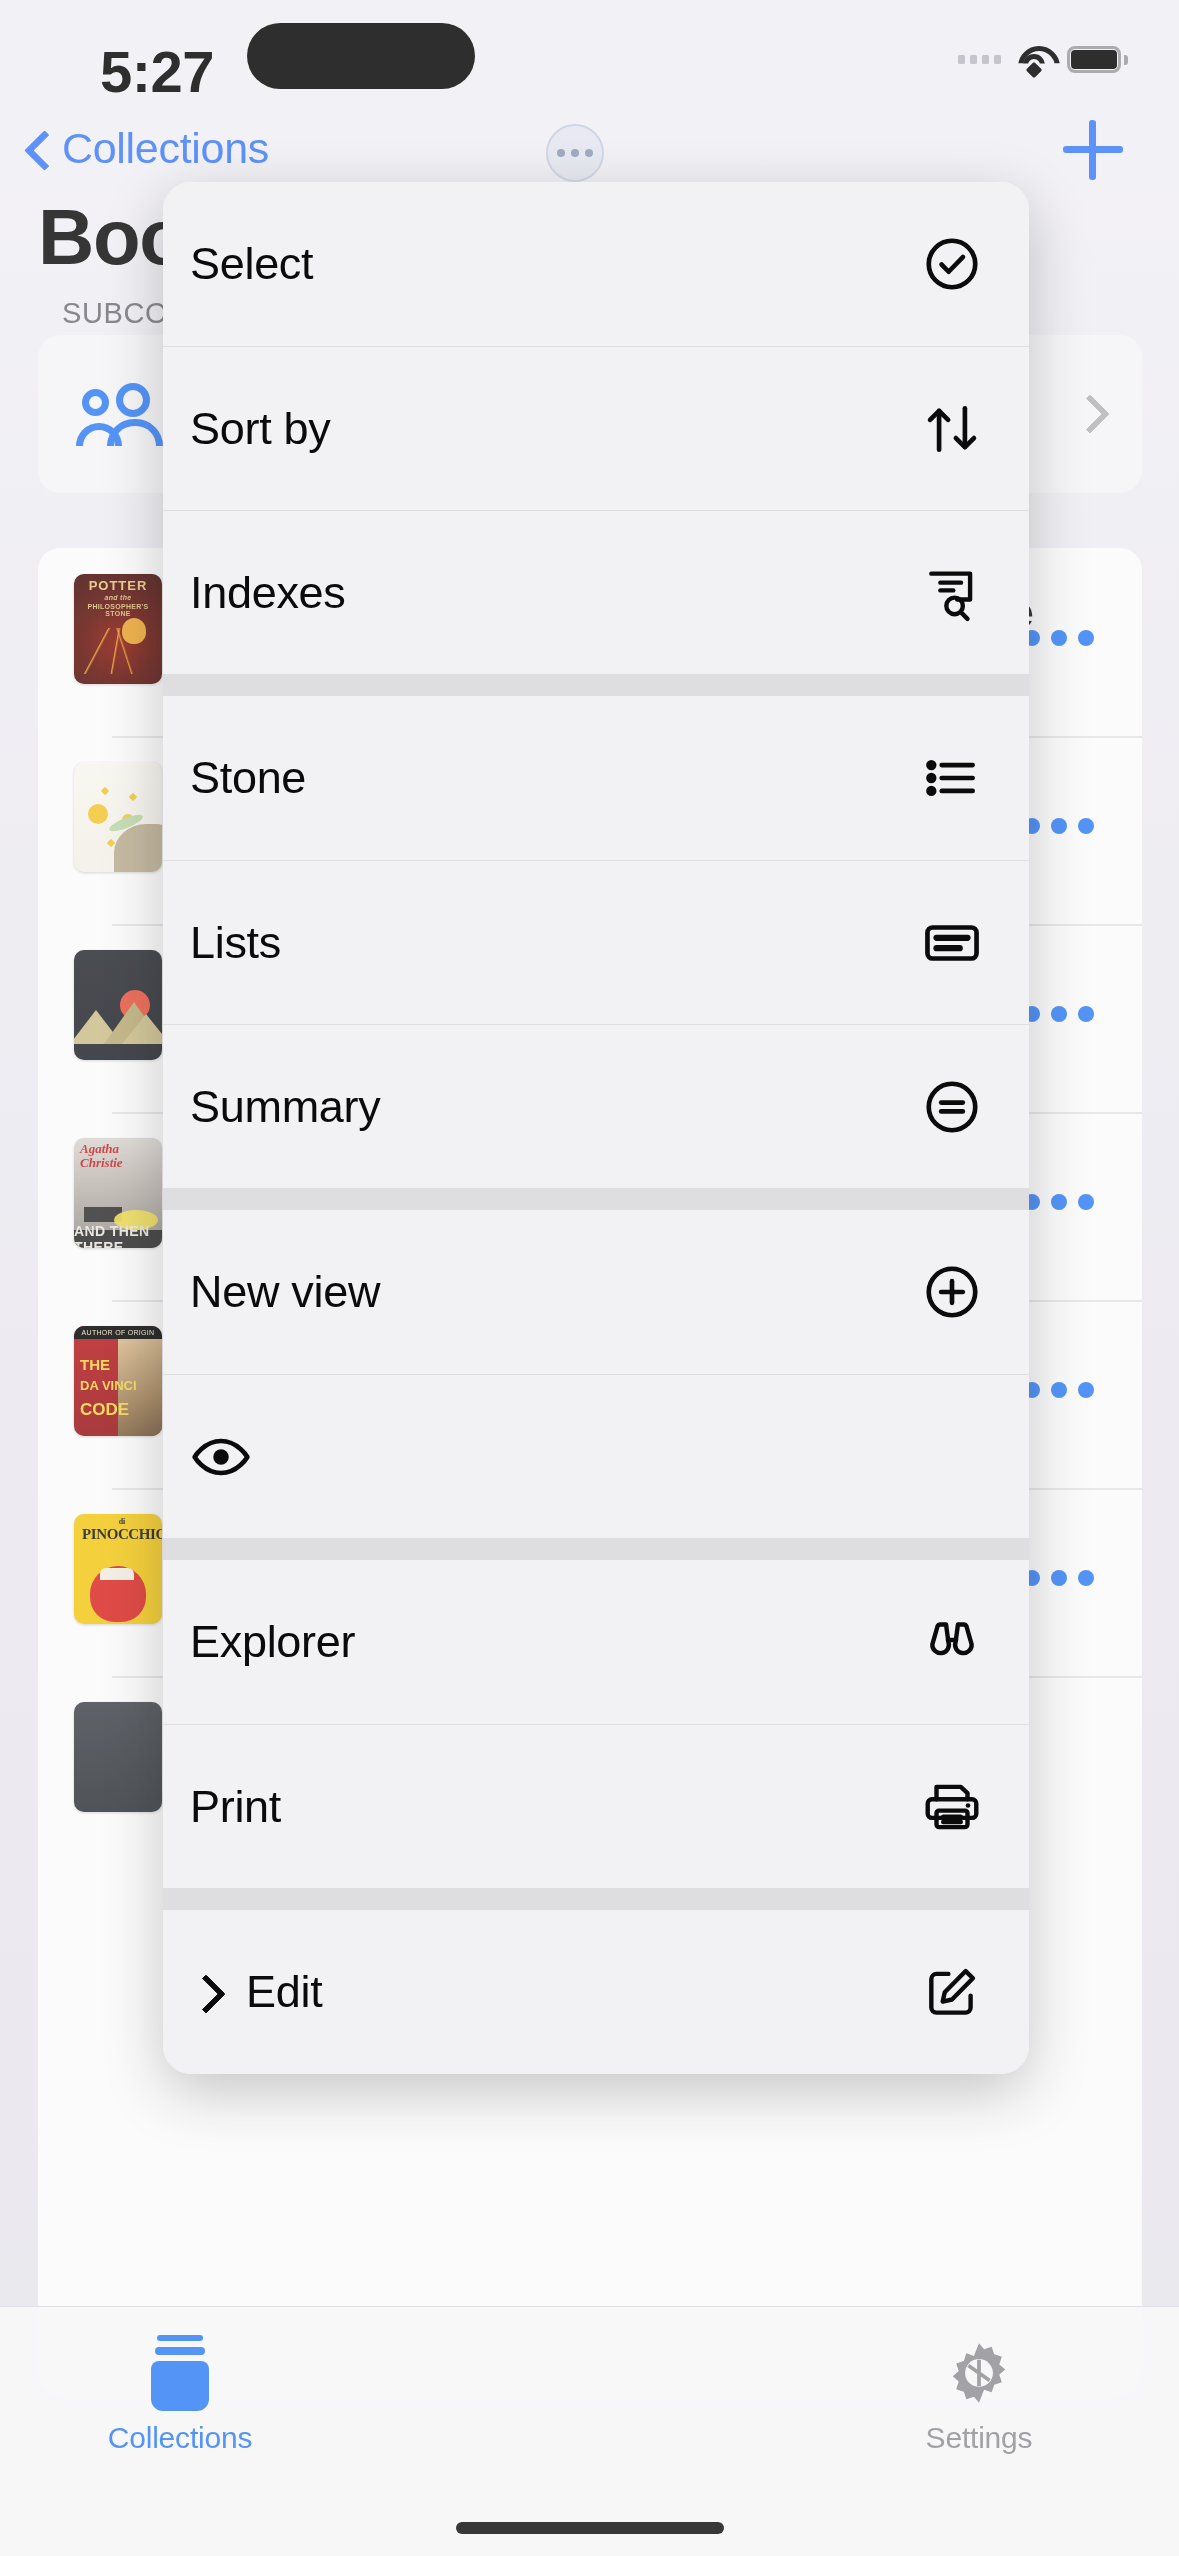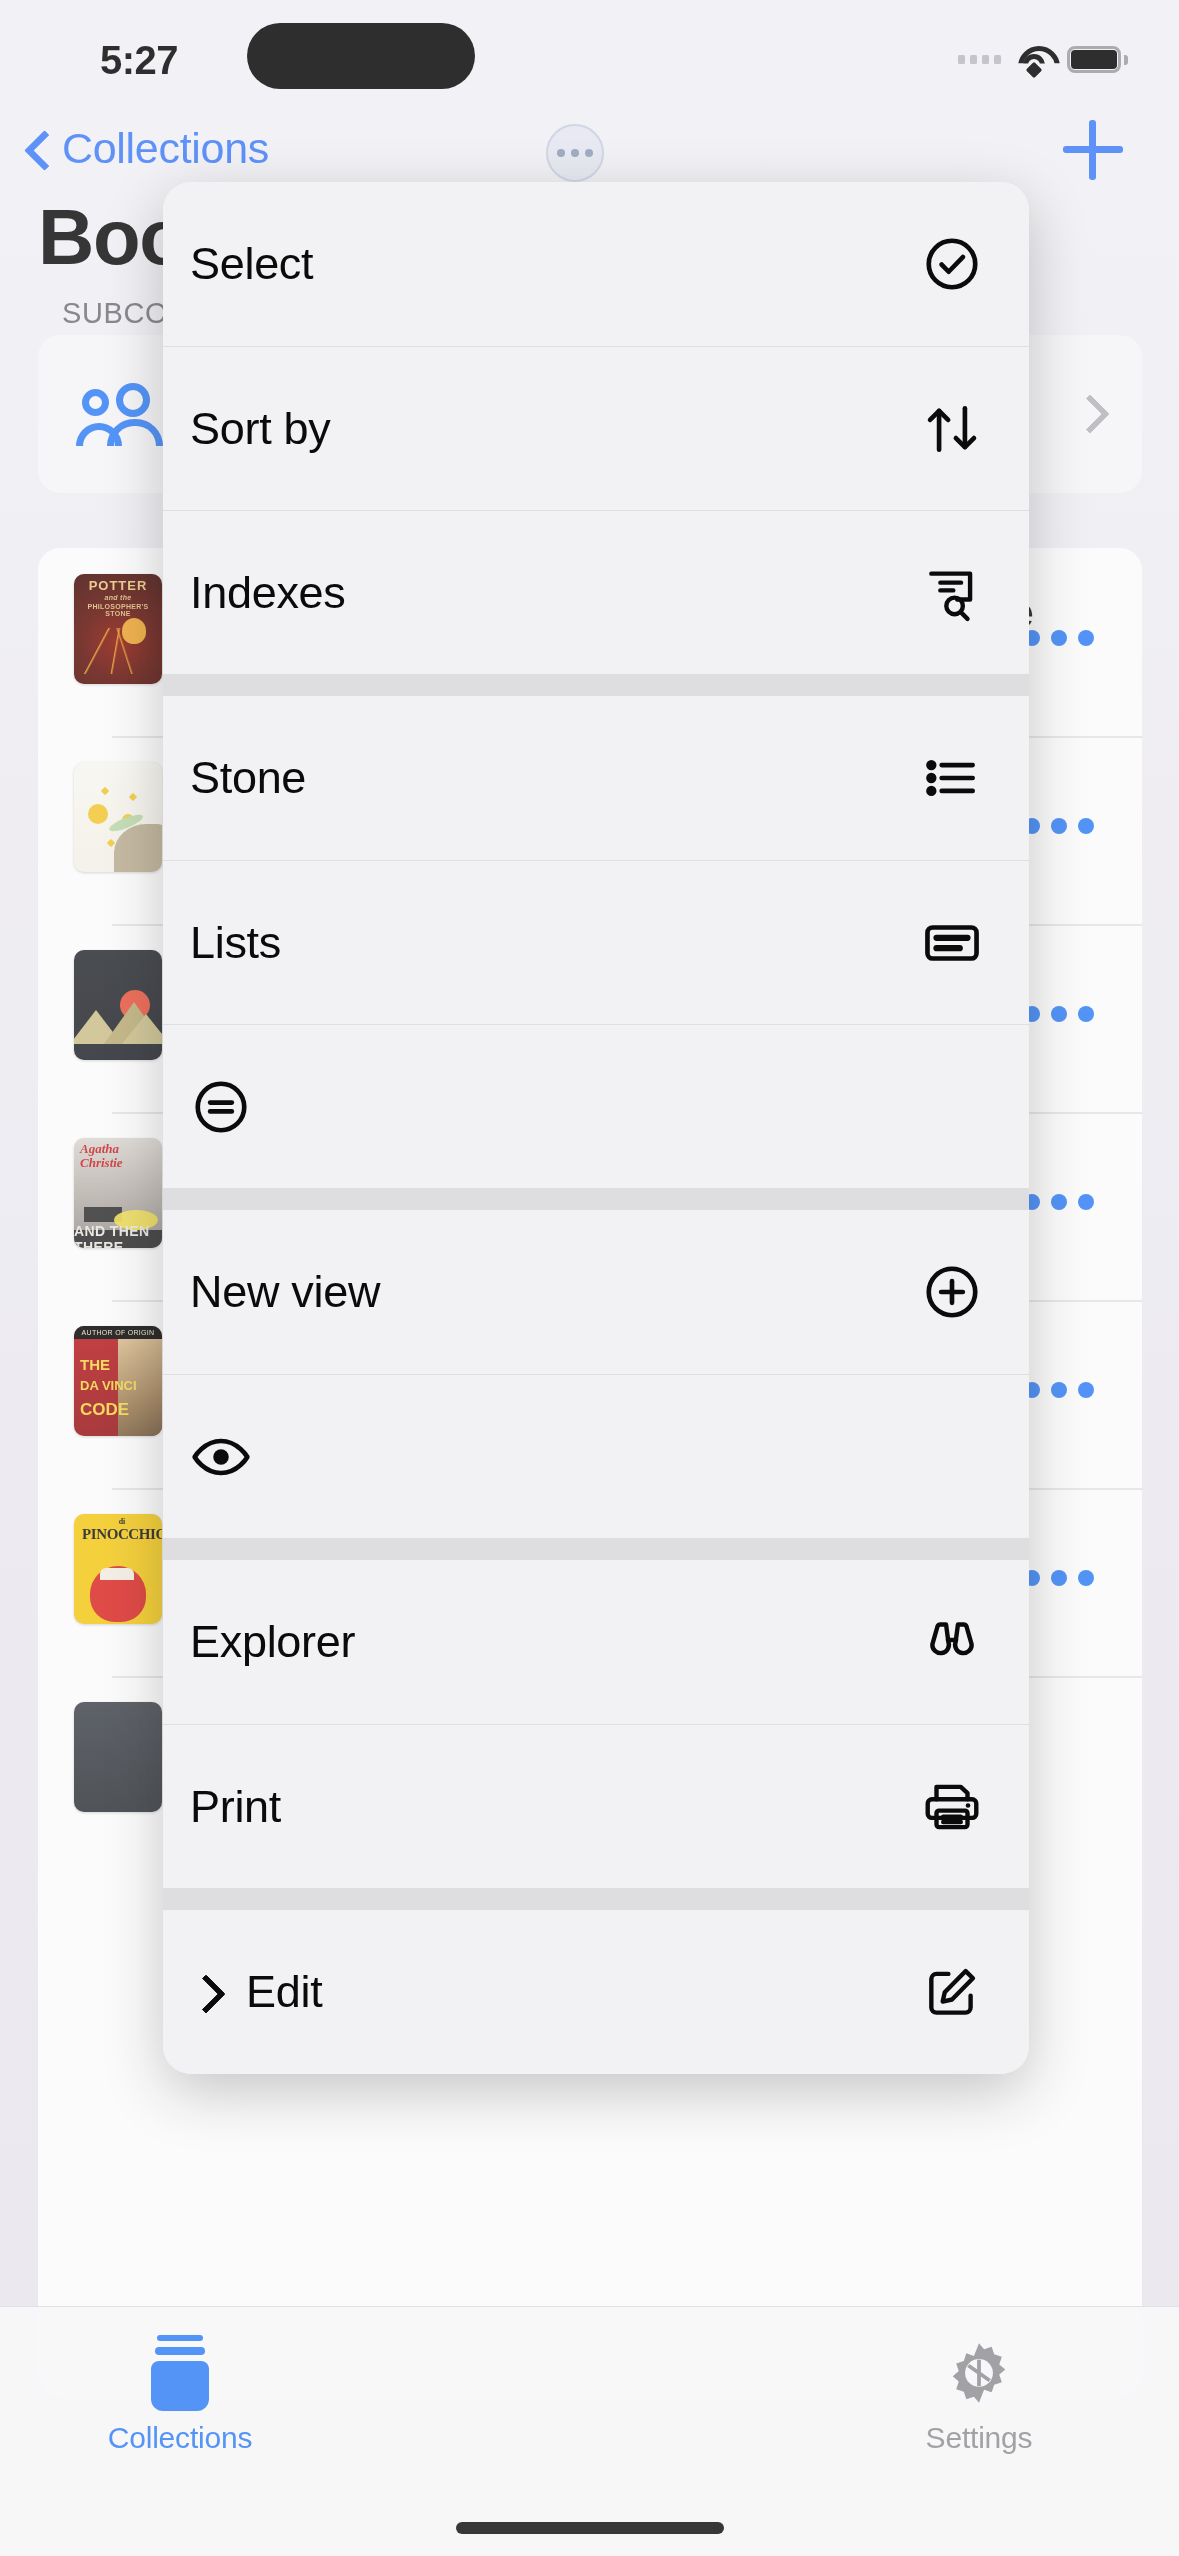--- a/index.html
+++ b/index.html
@@ -15,21 +15,21 @@
     background: linear-gradient(180deg,#f0eff4 0%, #e9e7ee 55%, #e6e4eb 100%);
     overflow: hidden;
   }
 
   
   .statusbar {
     position: absolute; top: 0; left: 0; width: 1179px; height: 118px;
   }
   .sb-time {
     position: absolute; left: 100px; top: 38px;
-    font-size: 40px; font-weight: 600; color: #000;
+    font-size: 58px; font-weight: 600; color: #000;
     letter-spacing: -0.5px;
   }
   .dyn-island {
     position: absolute; left: 247px; top: 23px;
     width: 228px; height: 66px; border-radius: 33px; background: #000;
   }
   .sb-right { position: absolute; right: 58px; top: 38px; height: 42px; display: flex; align-items: center; gap: 13px; }
   .sig-dots { display: flex; gap: 5px; align-items: flex-end; }
   .sig-dots i { display: block; width: 7px; height: 9px; background: #b9b8bf; border-radius: 1.5px; }
   .wifi { position: relative; width: 40px; height: 29px; }
@@ -472,20 +472,21 @@
       <span class="ctx-icon">
         <svg viewBox="0 0 24 24" fill="none" stroke="currentColor" stroke-width="1.8" stroke-linecap="round" stroke-linejoin="round">
           <rect x="2.5" y="6" width="19" height="12" rx="2"></rect>
           <path d="M6 10h12" stroke-width="2.4"></path>
             <path d="M6 14h9" stroke-width="2.4"></path>
         </svg>
       </span>
     </div>
 
     <div class="ctx-item">
+      <span class="ctx-label">Summary</span>
       <span class="ctx-icon">
         <svg viewBox="0 0 24 24" fill="none" stroke="currentColor" stroke-width="1.8" stroke-linecap="round">
           <circle cx="12" cy="12" r="9"></circle>
             <path d="M7.8 10.3h8.4"></path>
             <path d="M7.8 13.7h8.4"></path>
         </svg>
       </span>
     </div>
 
     <div class="ctx-gap"></div>

